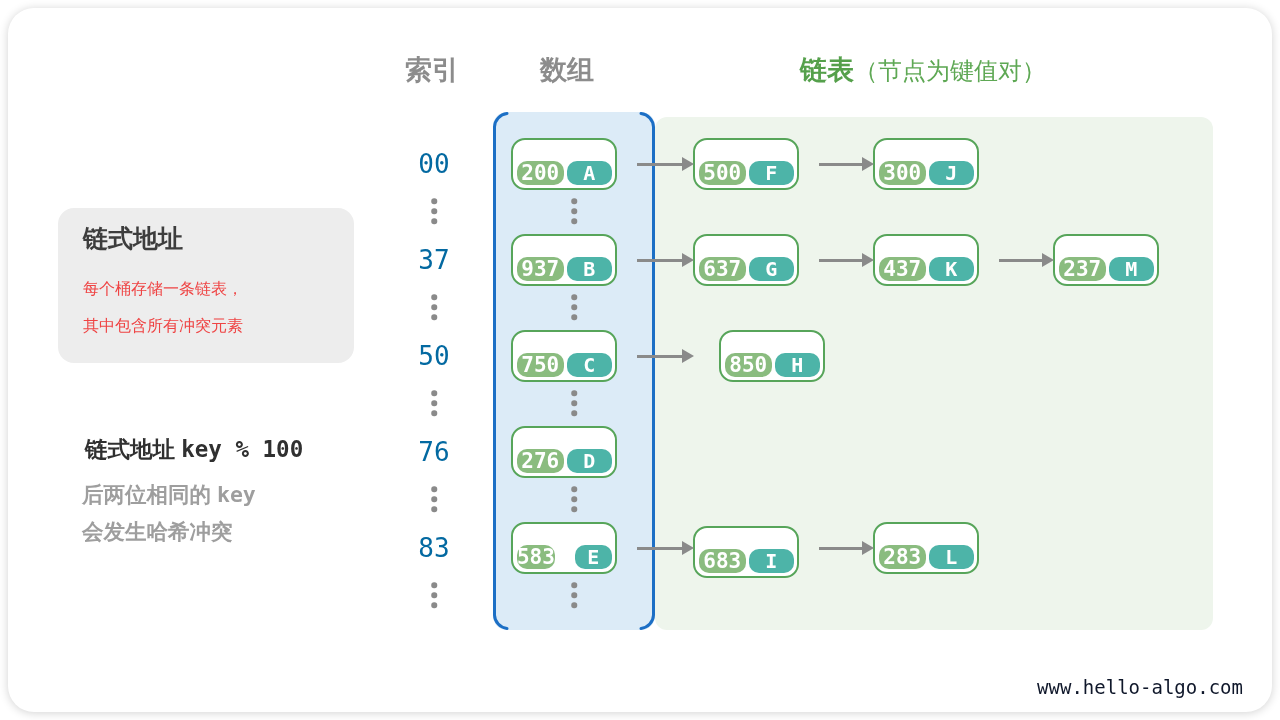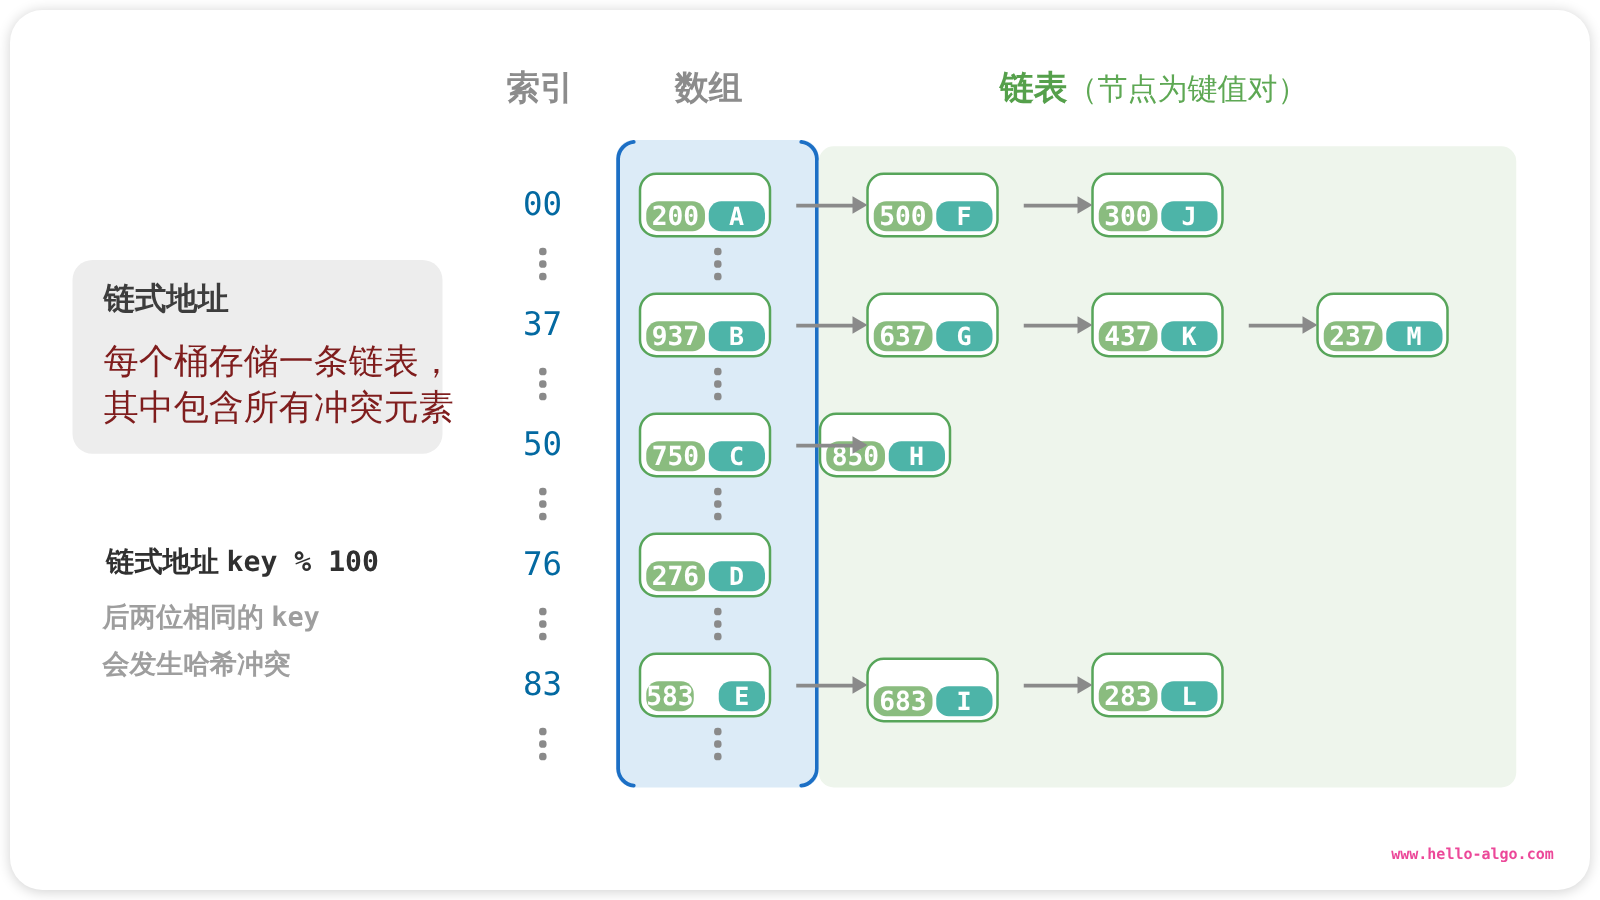--- a/index.html
+++ b/index.html
@@ -15,21 +15,21 @@
        white-space:nowrap;}
   .hdr-list-wrap{position:absolute;top:52px;left:800px;white-space:nowrap;text-align:center;}
   .hdr-list{font-size:27px;font-weight:700;color:#55a04b;}
   .hdr-list-note{font-size:24px;font-weight:400;color:#5ea854;}
 
   
   .side-box{position:absolute;left:58px;top:208px;width:296px;height:155px;
             background:#ededed;border-radius:16px;}
   .side-title{position:absolute;left:83px;top:222px;font-size:25px;font-weight:700;
               color:#3d3d3d;white-space:nowrap;}
-  .side-desc{position:absolute;left:83px;top:270px;font-size:28px;color:#7f1d1d;
+  .side-desc{position:absolute;left:83px;top:270px;font-size:16px;color:#ef4444;
              line-height:37px;white-space:nowrap;}
   .hash-title{position:absolute;left:85px;top:434px;font-size:22.5px;font-weight:700;
               color:#303030;white-space:nowrap;}
   .hash-title .code{font-family:"DejaVu Sans Mono",monospace;}
   .hash-note{position:absolute;left:82px;top:476px;font-size:21.5px;color:#9e9e9e;
              line-height:37px;white-space:nowrap;font-weight:bold;}
   .hash-note .code{font-family:"DejaVu Sans Mono",monospace;}
 
   
   .list-panel{position:absolute;left:655px;top:117px;width:558px;height:513px;
@@ -53,22 +53,22 @@
   .arrow .shaft{position:absolute;left:0;right:8px;top:-1.5px;height:3px;
                 background:#8a8a8a;display:block;}
   .arrow .head{position:absolute;right:-1px;top:-7px;width:0;height:0;display:block;
                border-left:12px solid #8a8a8a;
                border-top:7px solid transparent;border-bottom:7px solid transparent;}
   .dots{position:absolute;transform:translate(-50%,-50%);display:flex;
         flex-direction:column;gap:4.5px;align-items:center;}
   .dots i{display:block;width:5.5px;height:5.5px;border-radius:50%;background:#8a8a8a;}
 
   .watermark{position:absolute;left:1243px;top:676px;transform:translateX(-100%);
-             font-family:"DejaVu Sans Mono",monospace;font-size:12px;color:#ec4899;
-             white-space:nowrap;font-weight:bold;}
+             font-family:"DejaVu Sans Mono",monospace;font-size:19px;color:#0f172a;
+             white-space:nowrap;}
 </style>
 </head>
 <body>
 
 <div class="canvas"></div>
 
 <svg class="bracket-svg" viewBox="0 0 1280 720" aria-hidden="true">
   <rect x="493" y="112" width="162" height="518" rx="14" fill="#dcebf7"></rect>
   <path d="M507,113.5 A14,14 0 0 0 494.5,127 L494.5,615 A14,14 0 0 0 507,628.5" fill="none" stroke="#1c6fc5" stroke-width="3" stroke-linecap="round"></path>
   <path d="M641,113.5 A14,14 0 0 1 653.5,127 L653.5,615 A14,14 0 0 1 641,628.5" fill="none" stroke="#1c6fc5" stroke-width="3" stroke-linecap="round"></path>
@@ -166,21 +166,21 @@
     <div class="dots" style="left: 574px; top: 307px;">
       <i></i>
       <i></i>
       <i></i>
     </div>
     <div class="idx" style="left: 434px; top: 356px;">50</div>
     <div class="node" style="left: 511px; top: 356px;">
       <div class="cell key">750</div>
       <div class="cell val">C</div>
     </div>
-    <div class="node" style="left: 655px; top: 356px;">
+    <div class="node" style="left: 719px; top: 356px;">
       <div class="cell key">850</div>
       <div class="cell val">H</div>
     </div>
     <div class="arrow" style="left: 637px; top: 356px; width: 56px;">
       <i class="shaft"></i>
       <i class="head"></i>
     </div>
     <div class="dots" style="left: 434px; top: 403px;">
       <i></i>
       <i></i>

